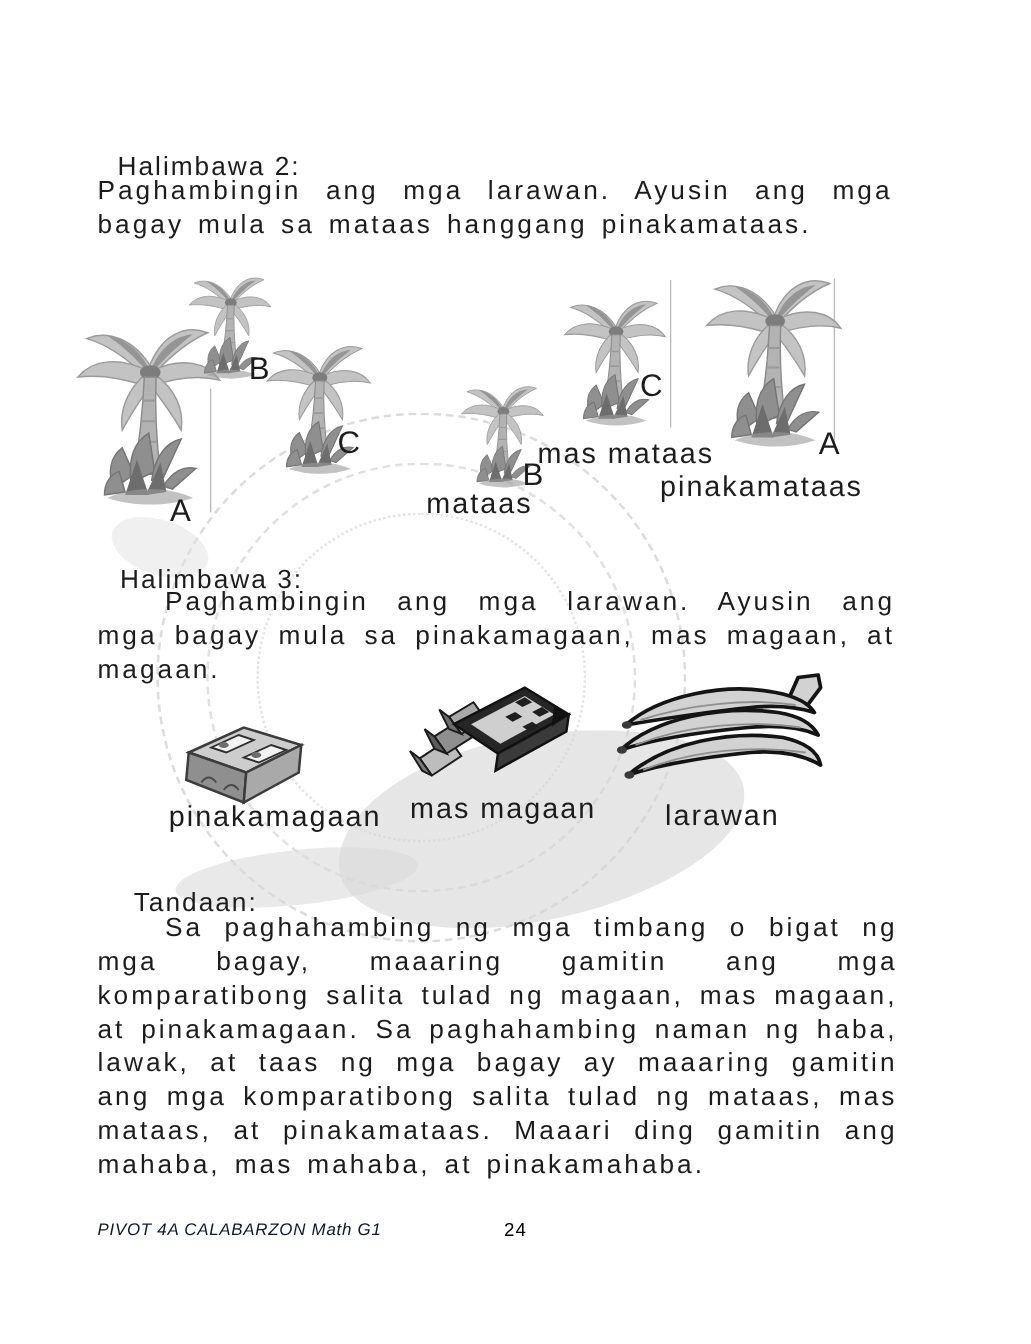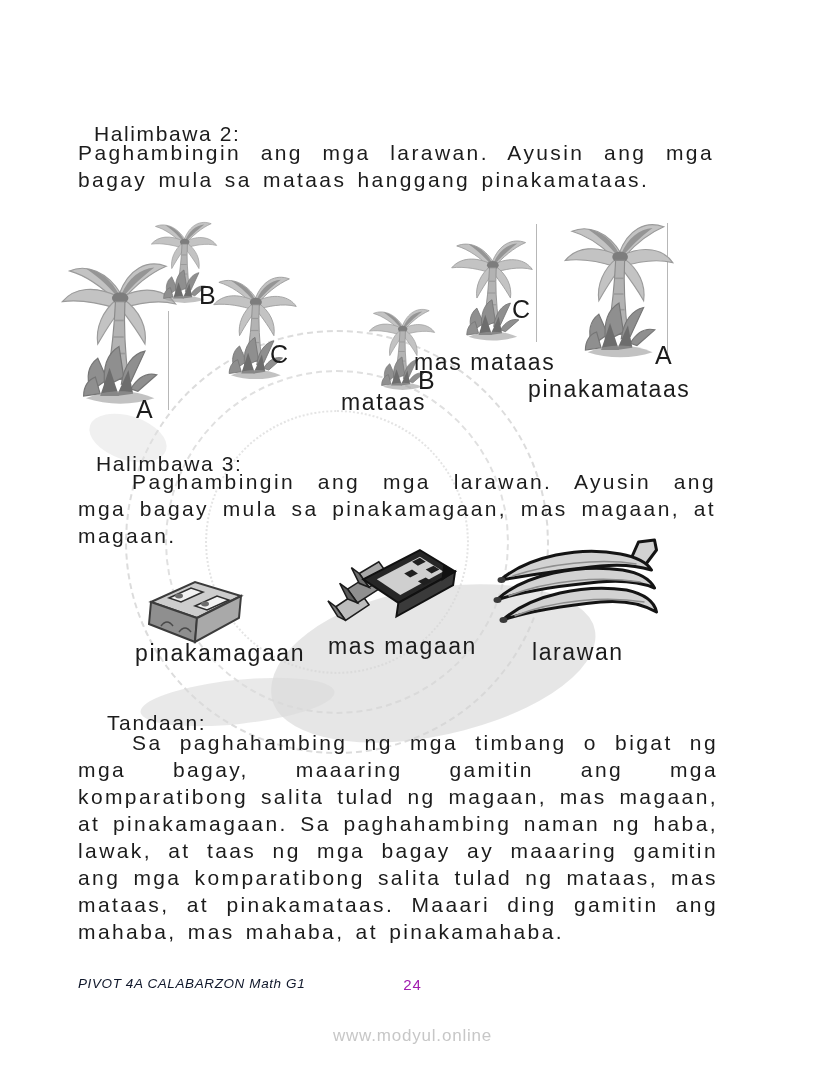--- a/index.html
+++ b/index.html
@@ -42,21 +42,21 @@
          opacity:.6;border-radius:50%;transform:rotate(-6deg);}
   .blob3{position:absolute;left:88px;top:416px;width:80px;height:44px;background:#e2e2e2;
          opacity:.5;border-radius:50%;transform:rotate(18deg);}
   
   .footer-left{
     position:absolute;left:78px;top:976px;font-size:13.5px;font-style:italic;
     letter-spacing:0.6px;color:#0f172a;z-index:3;white-space:nowrap;
   }
   .page-number{
     position:absolute;left:0;top:976px;width:825px;text-align:center;
-    font-size:15px;letter-spacing:1px;color:#a21caf;z-index:3;
+    font-size:15px;letter-spacing:1px;color:#000000;z-index:3;
   }
   .site-watermark{
     position:absolute;left:0;top:1026px;width:825px;text-align:center;
     font-size:17px;letter-spacing:0.8px;color:#c7c7c7;z-index:3;
   }
 </style>
 </head>
 <body>
 
 <svg width="0" height="0" style="position:absolute" aria-hidden="true">
@@ -189,21 +189,21 @@
         <use href="#palm"></use>
       </svg>
     <svg class="fig" style="left:563px;top:219px" width="112" height="150">
         <use href="#palm"></use>
       </svg>
     <span class="letter" style="left:418px;top:366px">B</span>
     <span class="letter" style="left:512px;top:295px">C</span>
     <span class="letter" style="left:655px;top:341px">A</span>
 
     <span class="cap" style="left:341px;top:389px">mataas</span>
-    <span class="cap" style="left:414px;top:349px">mas mataas</span>
+    <span class="cap" style="left:430px;top:349px">mas mataas</span>
     <span class="cap" style="left:528px;top:376px">pinakamataas</span>
   </div>
 
   <p class="heading" style="left:80px;top:436px">Halimbawa 3:</p>
   <p class="bodytext indent" style="left:78px;top:468px;width:638px">Paghambingin ang mga larawan. Ayusin ang mga bagay mula sa pinakamagaan, mas magaan, at magaan.</p>
 
   <div>
     <svg class="fig" style="left:138px;top:576px" width="112" height="72">
         <use href="#sharpener"></use>
       </svg>
@@ -217,15 +217,14 @@
     <span class="cap" style="left:135px;top:640px">pinakamagaan</span>
     <span class="cap" style="left:328px;top:633px">mas magaan</span>
     <span class="cap" style="left:532px;top:639px">larawan</span>
   </div>
 
   <p class="heading" style="left:91px;top:695px">Tandaan:</p>
   <p class="bodytext indent" style="left:78px;top:729px;width:640px">Sa paghahambing ng mga timbang o bigat ng mga bagay, maaaring gamitin ang mga komparatibong salita tulad ng magaan, mas magaan, at pinakamagaan.  Sa paghahambing naman ng haba, lawak, at taas ng mga bagay ay maaaring gamitin ang mga komparatibong salita tulad ng mataas, mas mataas, at pinakamataas. Maaari ding gamitin ang mahaba, mas mahaba, at pinakamahaba.</p>
 
   <span class="footer-left">PIVOT 4A CALABARZON Math G1</span>
   <span class="page-number">24</span>
-  <span class="site-watermark">www.modyul.online</span>
 
 </div>
 
 </body></html>

